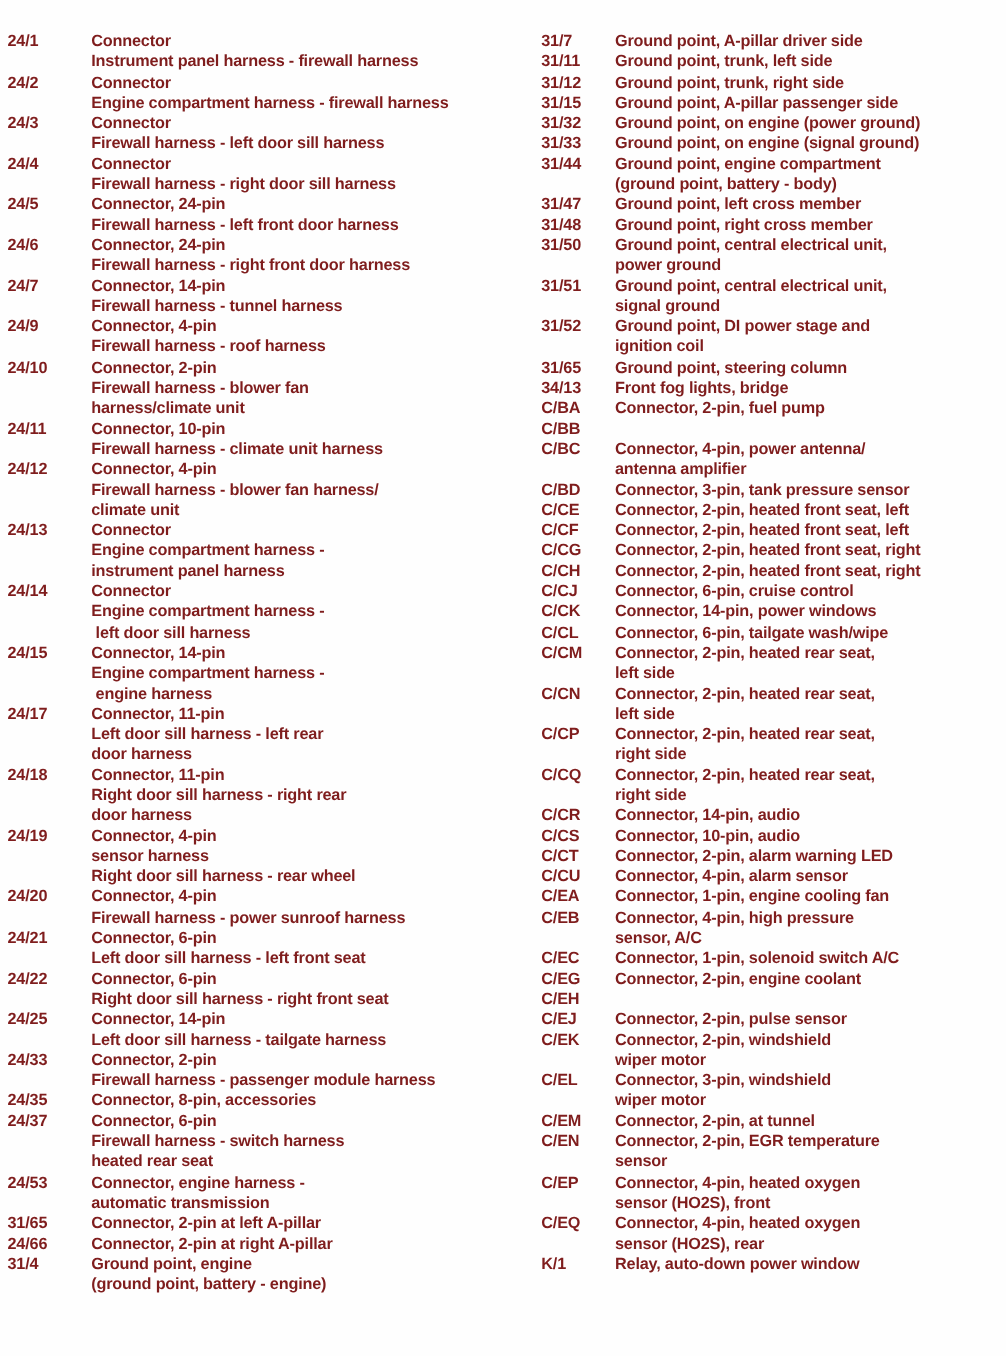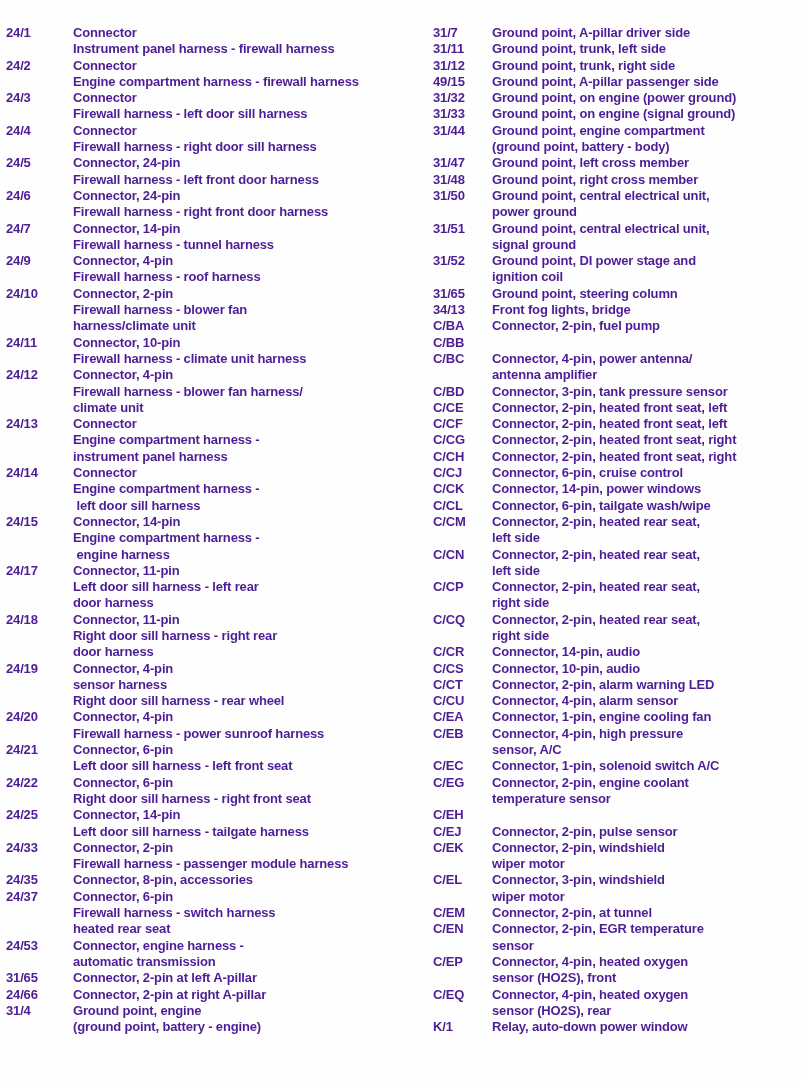--- a/index.html
+++ b/index.html
@@ -5,21 +5,21 @@
   html, body {
     margin: 0;
     padding: 0;
     background: #ffffff;
   }
   .page {
     position: relative;
     width: 805px;
     height: 1085px;
     background: #fefefe;
-    color: #4c1d95;
+    color: #7f1d1d;
     font-family: "Liberation Sans", sans-serif;
     font-size: 13px;
     font-weight: 700;
     line-height: 16.3px;
     letter-spacing: -0.15px;
     overflow: hidden;
   }
   .col {
     position: absolute;
     top: 25px;
@@ -271,21 +271,21 @@
           <div class="line">Ground point, trunk, left side</div>
         </span>
   </div>
       <div class="entry">
     <span class="code">31/12</span>
     <span class="desc">
           <div class="line">Ground point, trunk, right side</div>
         </span>
   </div>
       <div class="entry">
-    <span class="code">49/15</span>
+    <span class="code">31/15</span>
     <span class="desc">
           <div class="line">Ground point, A-pillar passenger side</div>
         </span>
   </div>
       <div class="entry">
     <span class="code">31/32</span>
     <span class="desc">
           <div class="line">Ground point, on engine (power ground)</div>
         </span>
   </div>
@@ -479,21 +479,20 @@
       <div class="entry">
     <span class="code">C/EC</span>
     <span class="desc">
           <div class="line">Connector, 1-pin, solenoid switch A/C</div>
         </span>
   </div>
       <div class="entry">
     <span class="code">C/EG</span>
     <span class="desc">
           <div class="line">Connector, 2-pin, engine coolant</div>
-          <div class="line">temperature sensor</div>
         </span>
   </div>
       <div class="entry">
     <span class="code">C/EH</span>
   </div>
       <div class="entry">
     <span class="code">C/EJ</span>
     <span class="desc">
           <div class="line">Connector, 2-pin, pulse sensor</div>
         </span>

